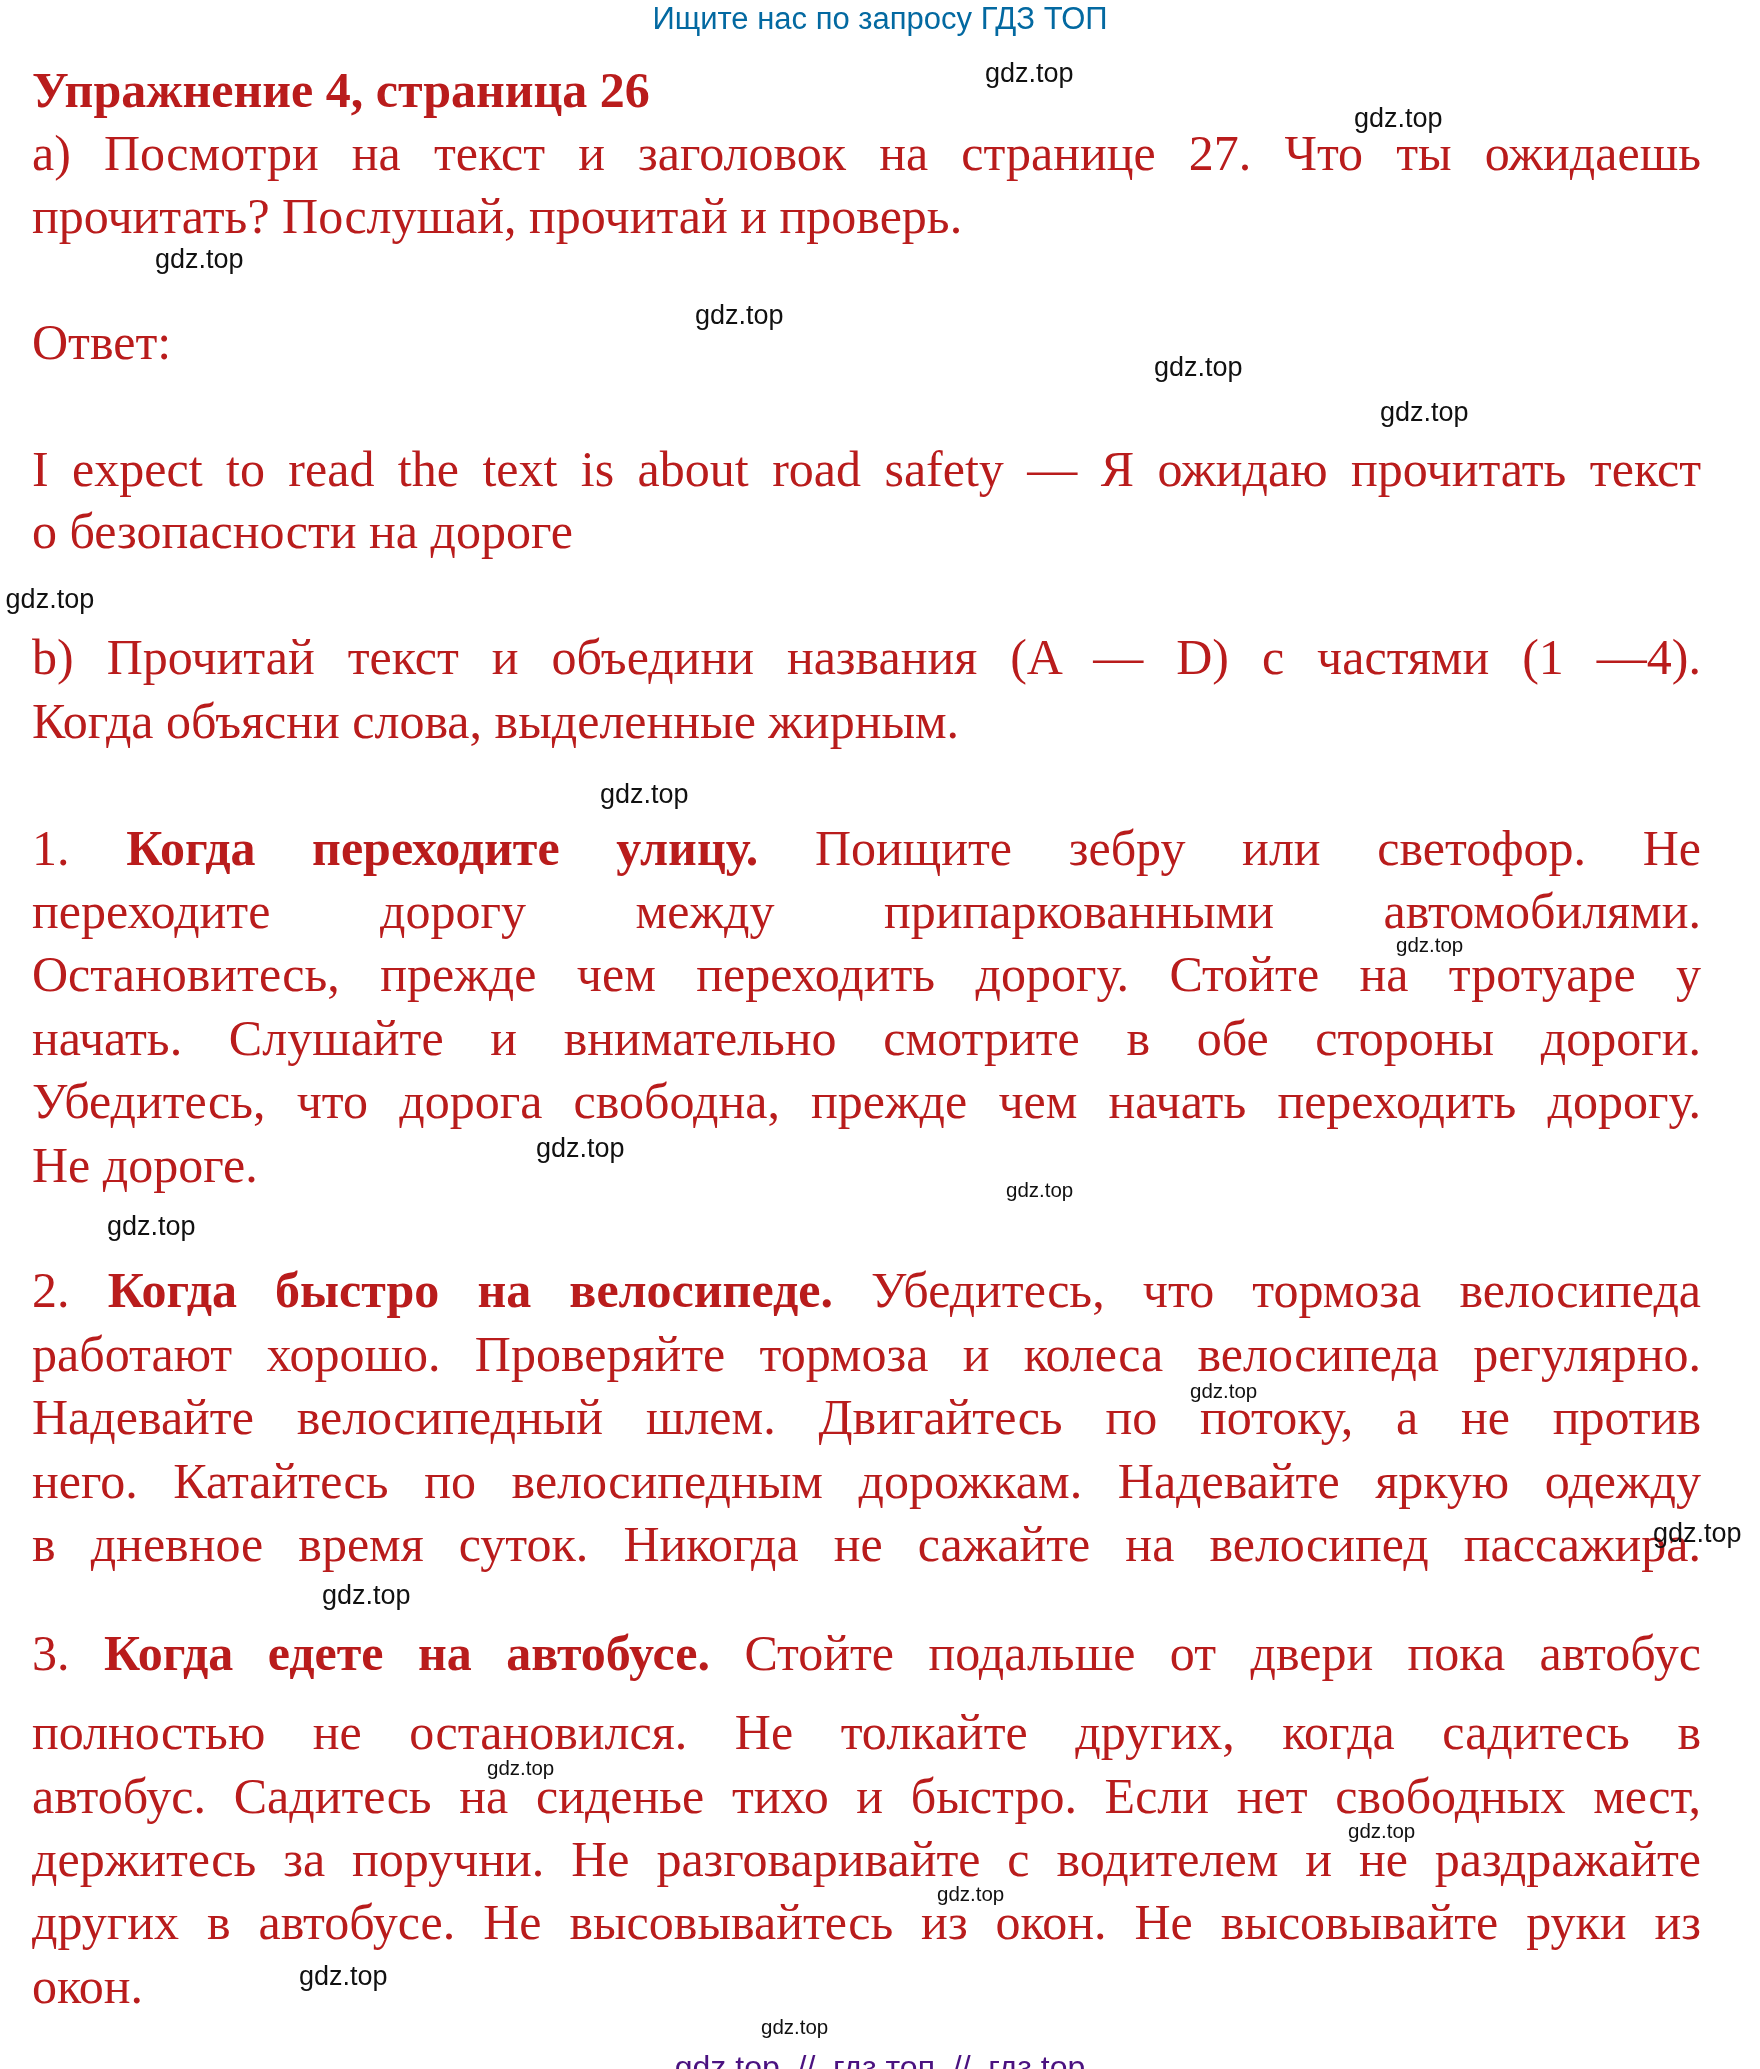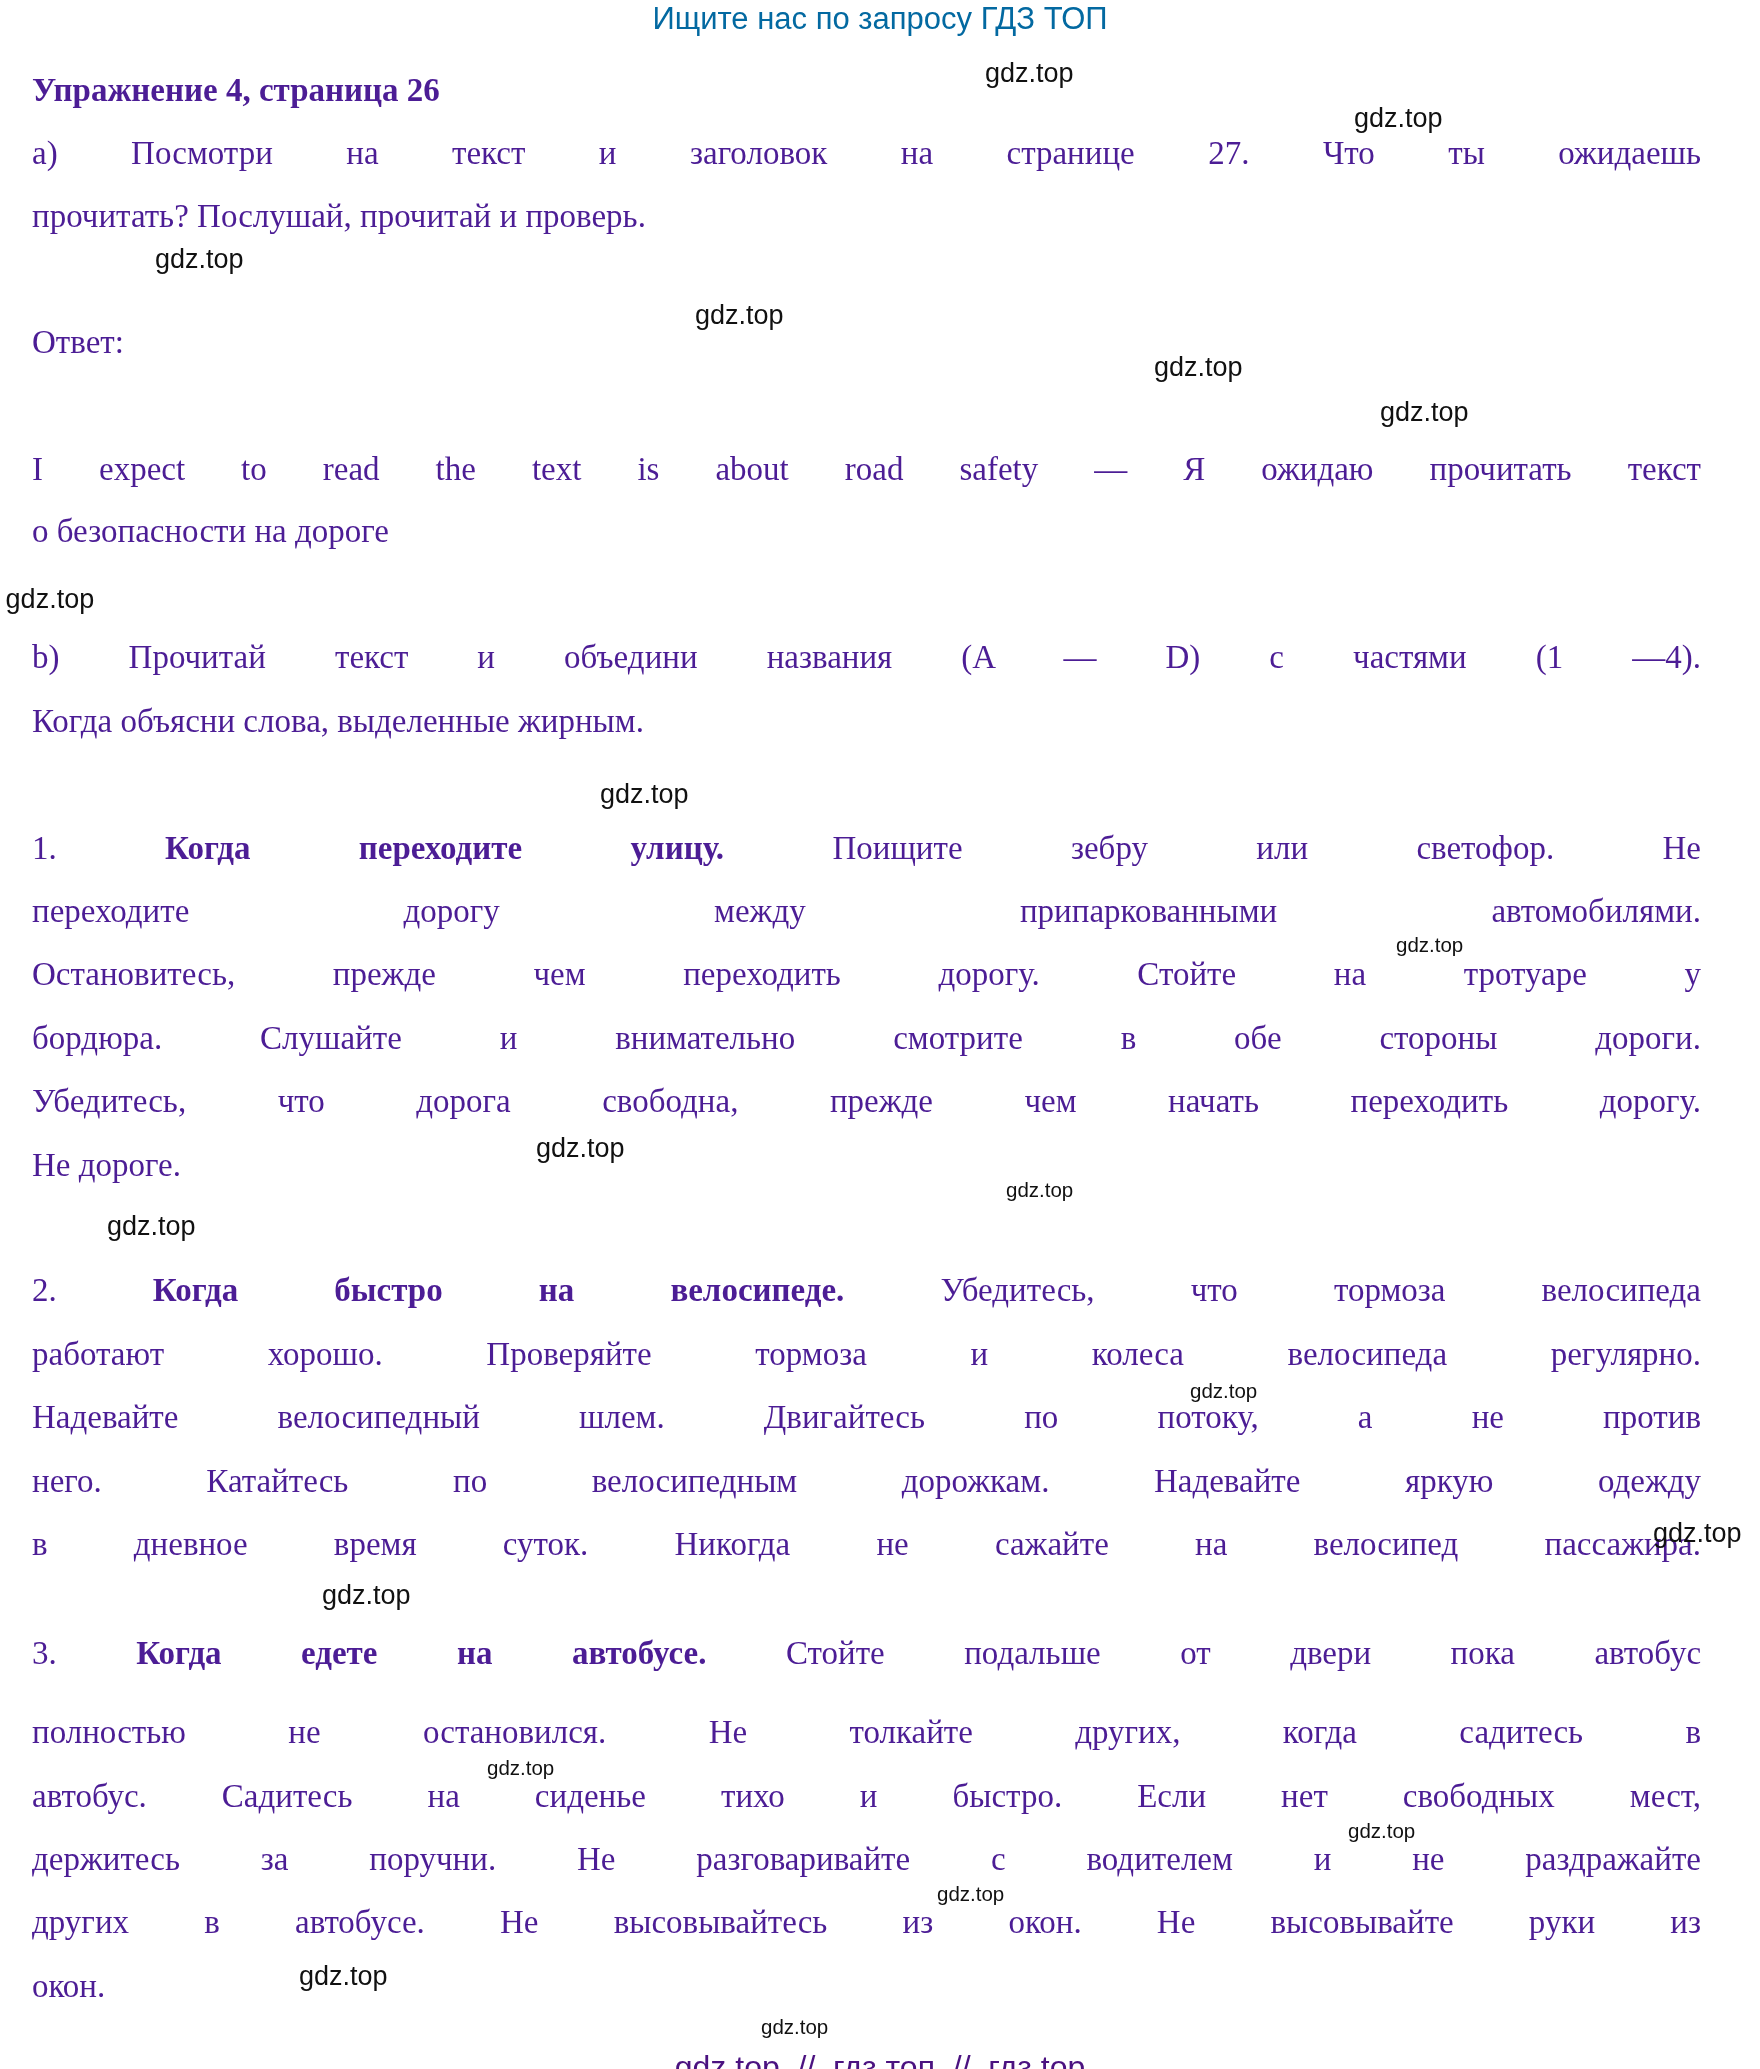--- a/index.html
+++ b/index.html
@@ -2,21 +2,21 @@
 <html style="font-size:15px"><head>
 <meta charset="utf-8">
 <style>
   html, body { margin: 0; padding: 0; background: #ffffff; }
   body { width: 1760px; height: 2070px; position: relative; overflow: hidden; }
   .top-banner { position: absolute; top: 0; left: 0; width: 1760px; text-align: center;
     font-family: "Liberation Sans", sans-serif; font-size: 31px; color: #0369a1; line-height: 37px; }
   .footer { position: absolute; top: 2049px; left: 0; width: 1760px; text-align: center;
     font-family: "Liberation Sans", sans-serif; font-size: 32px; color: #4b1280; line-height: 37px; }
   .line { position: absolute; left: 32px; width: 1669px; font-family: "Liberation Serif", serif;
-    font-size: 33px; color: #4c1d95; line-height: 60px; white-space: nowrap; }
+    font-size: 50px; color: #b91c1c; line-height: 60px; white-space: nowrap; }
   .just { text-align: justify; text-align-last: justify; }
   .title { font-weight: bold; }
   .b { font-weight: bold; }
   .wm { position: absolute; font-family: "Liberation Sans", sans-serif; font-size: 27px; color: #111; line-height: 30px; }
   .wm.sm { font-size: 20.5px; }
 </style>
 </head>
 <body>
 
 <div class="top-banner">Ищите нас по запросу ГДЗ ТОП</div>
@@ -34,21 +34,21 @@
 <div class="line just" style="top:627px">b) Прочитай текст и объедини названия (A — D) с частями (1 —4).</div>
 <div class="line" style="top:691px">Когда объясни слова, выделенные жирным.</div>
 
 <div class="line just" style="top:818px">
   <span>1.</span>
   <span class="b">Когда переходите улицу.</span>
   <span>Поищите зебру или светофор. Не</span>
 </div>
 <div class="line just" style="top:881px">переходите дорогу между припаркованными автомобилями.</div>
 <div class="line just" style="top:944px">Остановитесь, прежде чем переходить дорогу. Стойте на тротуаре у</div>
-<div class="line just" style="top:1008px">бордюра. Слушайте и внимательно смотрите в обе стороны дороги.</div>
+<div class="line just" style="top:1008px">начать. Слушайте и внимательно смотрите в обе стороны дороги.</div>
 <div class="line just" style="top:1071px">Убедитесь, что дорога свободна, прежде чем начать переходить дорогу.</div>
 <div class="line" style="top:1135px">Не дороге.</div>
 
 <div class="line just" style="top:1260px">
   <span>2.</span>
   <span class="b">Когда быстро на велосипеде.</span>
   <span>Убедитесь, что тормоза велосипеда</span>
 </div>
 <div class="line just" style="top:1324px">работают хорошо. Проверяйте тормоза и колеса велосипеда регулярно.</div>
 <div class="line just" style="top:1387px">Надевайте велосипедный шлем. Двигайтесь по потоку, а не против</div>

